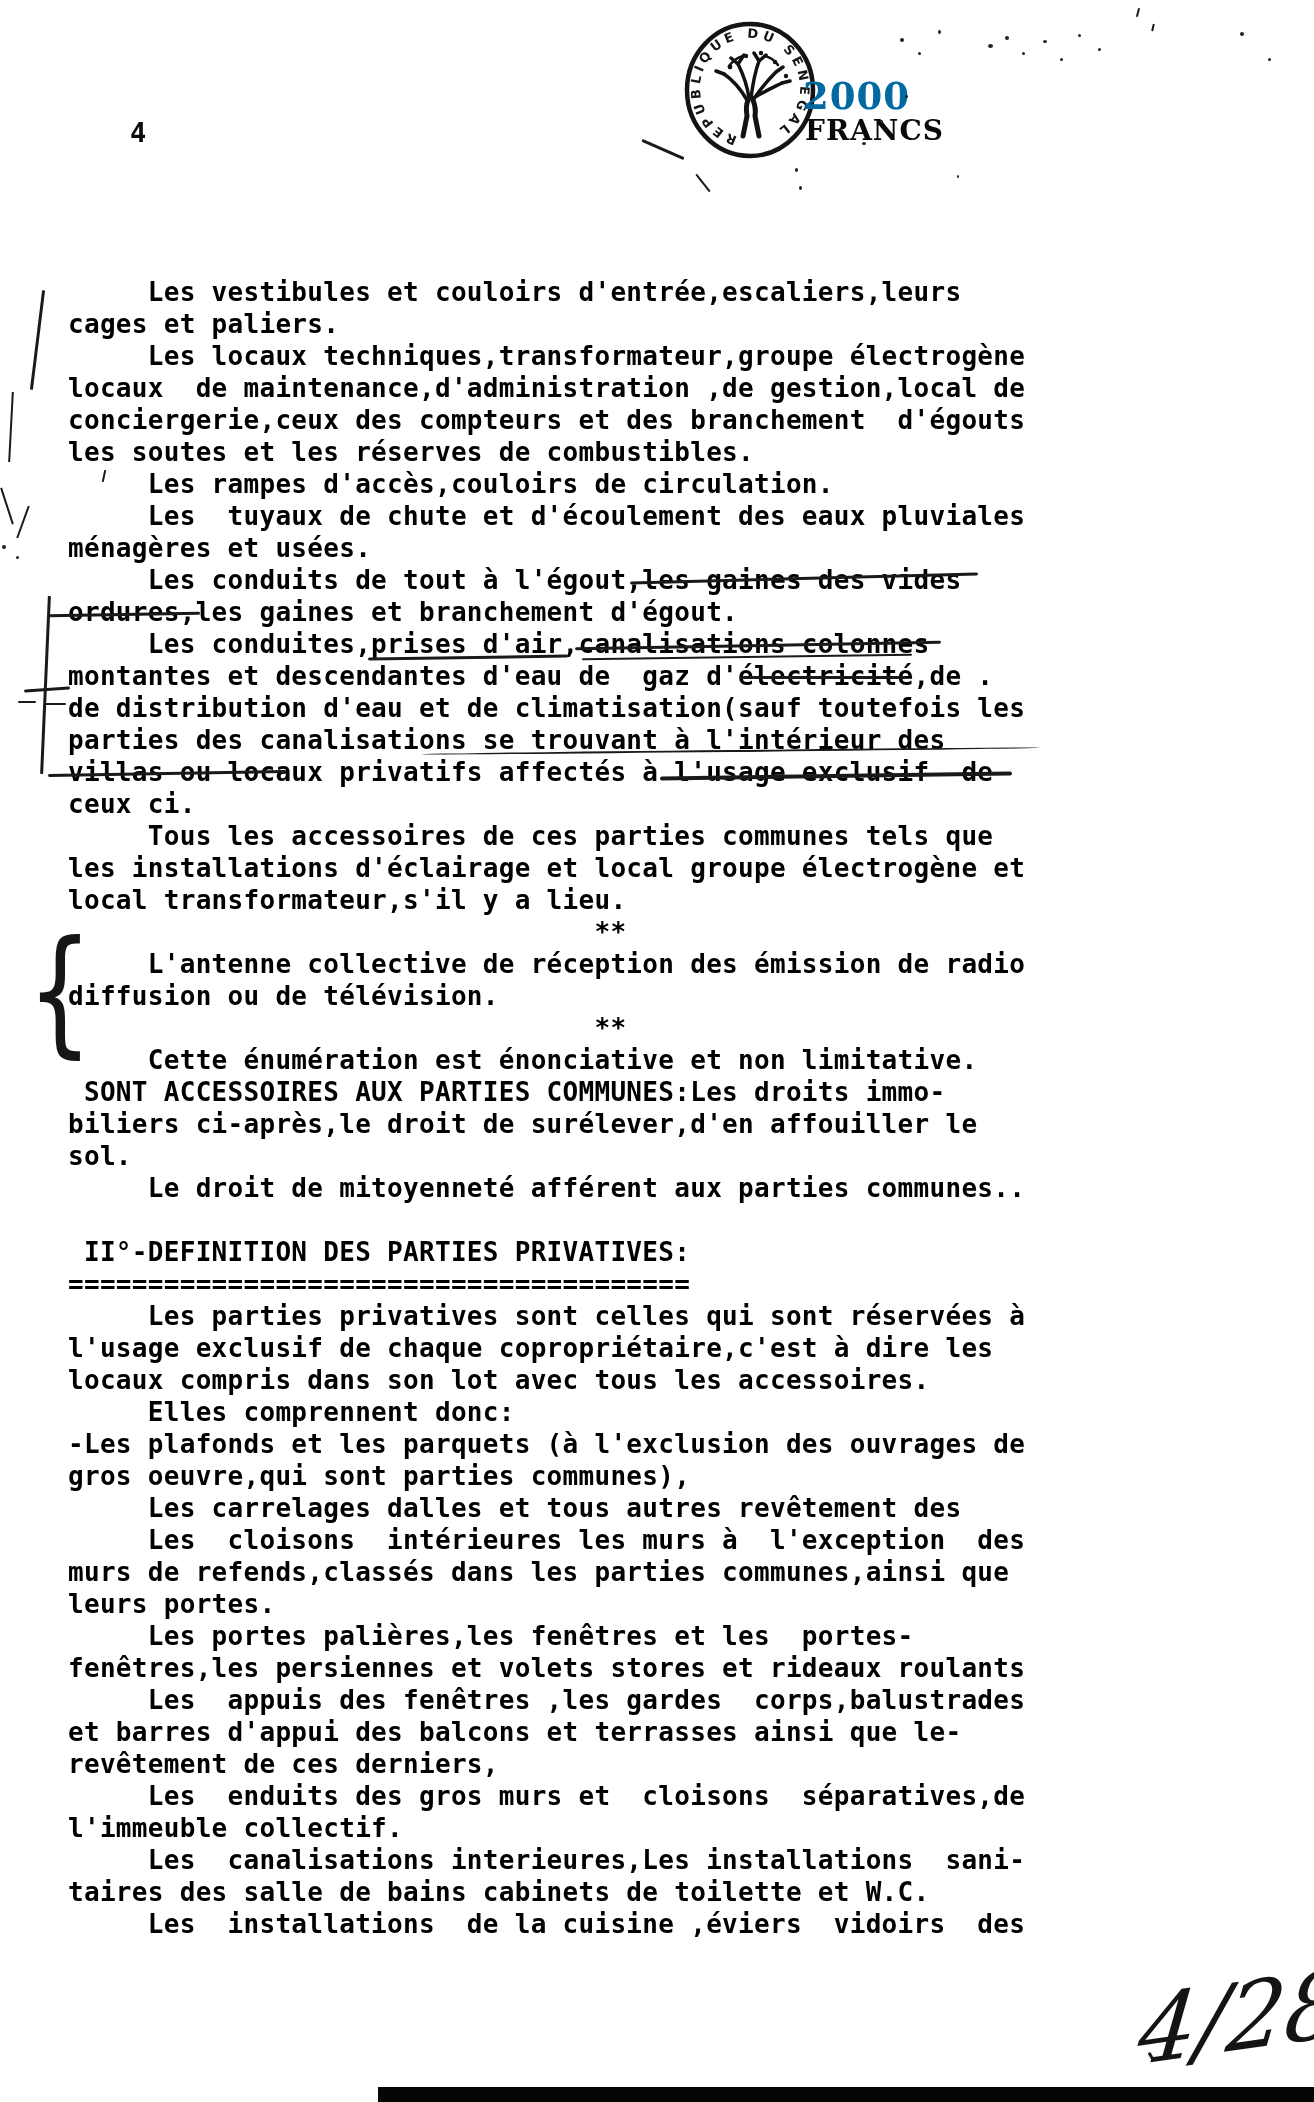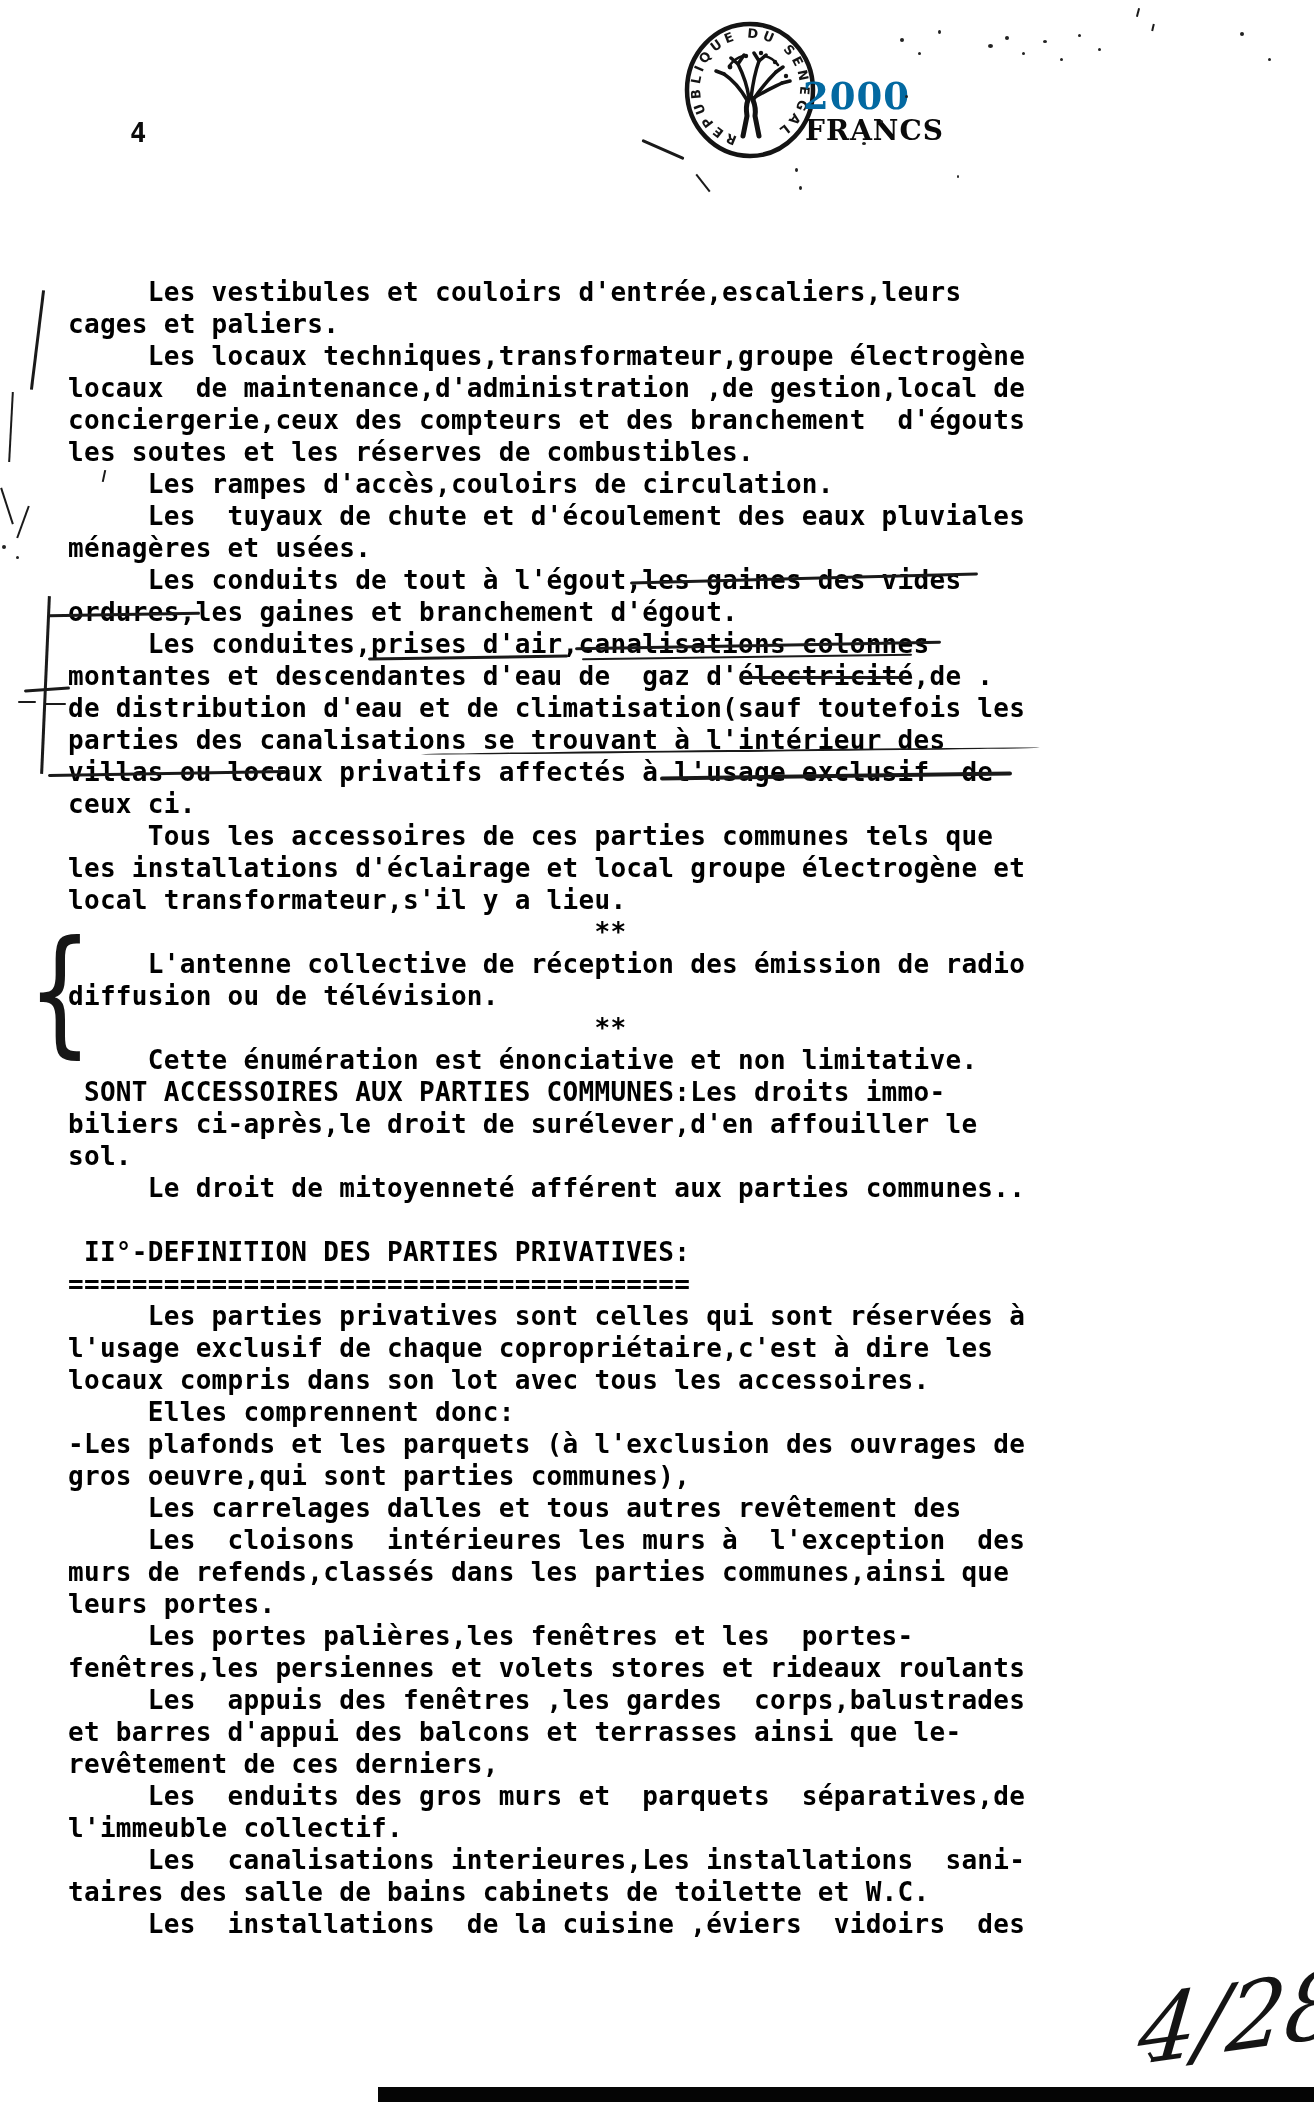--- a/index.html
+++ b/index.html
@@ -131,21 +131,21 @@
       <div class="line">gros oeuvre,qui sont parties communes),</div>
       <div class="line">     Les carrelages dalles et tous autres revêtement des</div>
       <div class="line">     Les  cloisons  intérieures les murs à  l'exception  des</div>
       <div class="line">murs de refends,classés dans les parties communes,ainsi que</div>
       <div class="line">leurs portes.</div>
       <div class="line">     Les portes palières,les fenêtres et les  portes-</div>
       <div class="line">fenêtres,les persiennes et volets stores et rideaux roulants</div>
       <div class="line">     Les  appuis des fenêtres ,les gardes  corps,balustrades</div>
       <div class="line">et barres d'appui des balcons et terrasses ainsi que le-</div>
       <div class="line">revêtement de ces derniers,</div>
-      <div class="line">     Les  enduits des gros murs et  parquets  séparatives,de</div>
+      <div class="line">     Les  enduits des gros murs et  cloisons  séparatives,de</div>
       <div class="line">l'immeuble collectif.</div>
       <div class="line">     Les  canalisations interieures,Les installations  sani-</div>
       <div class="line">taires des salle de bains cabinets de toilette et W.C.</div>
       <div class="line">     Les  installations  de la cuisine ,éviers  vidoirs  des</div>
     </div>
 
   <div>
     <div class="mark thin" style="left:630px;top:577px;width:348px;transform:rotate(-1.5deg);"></div>
     <div class="mark thin" style="left:48px;top:613px;width:152px;transform:rotate(-1deg);"></div>
     <div class="mark thin" style="left:368px;top:656px;width:200px;height:2.5px;transform:rotate(-0.8deg);"></div>

